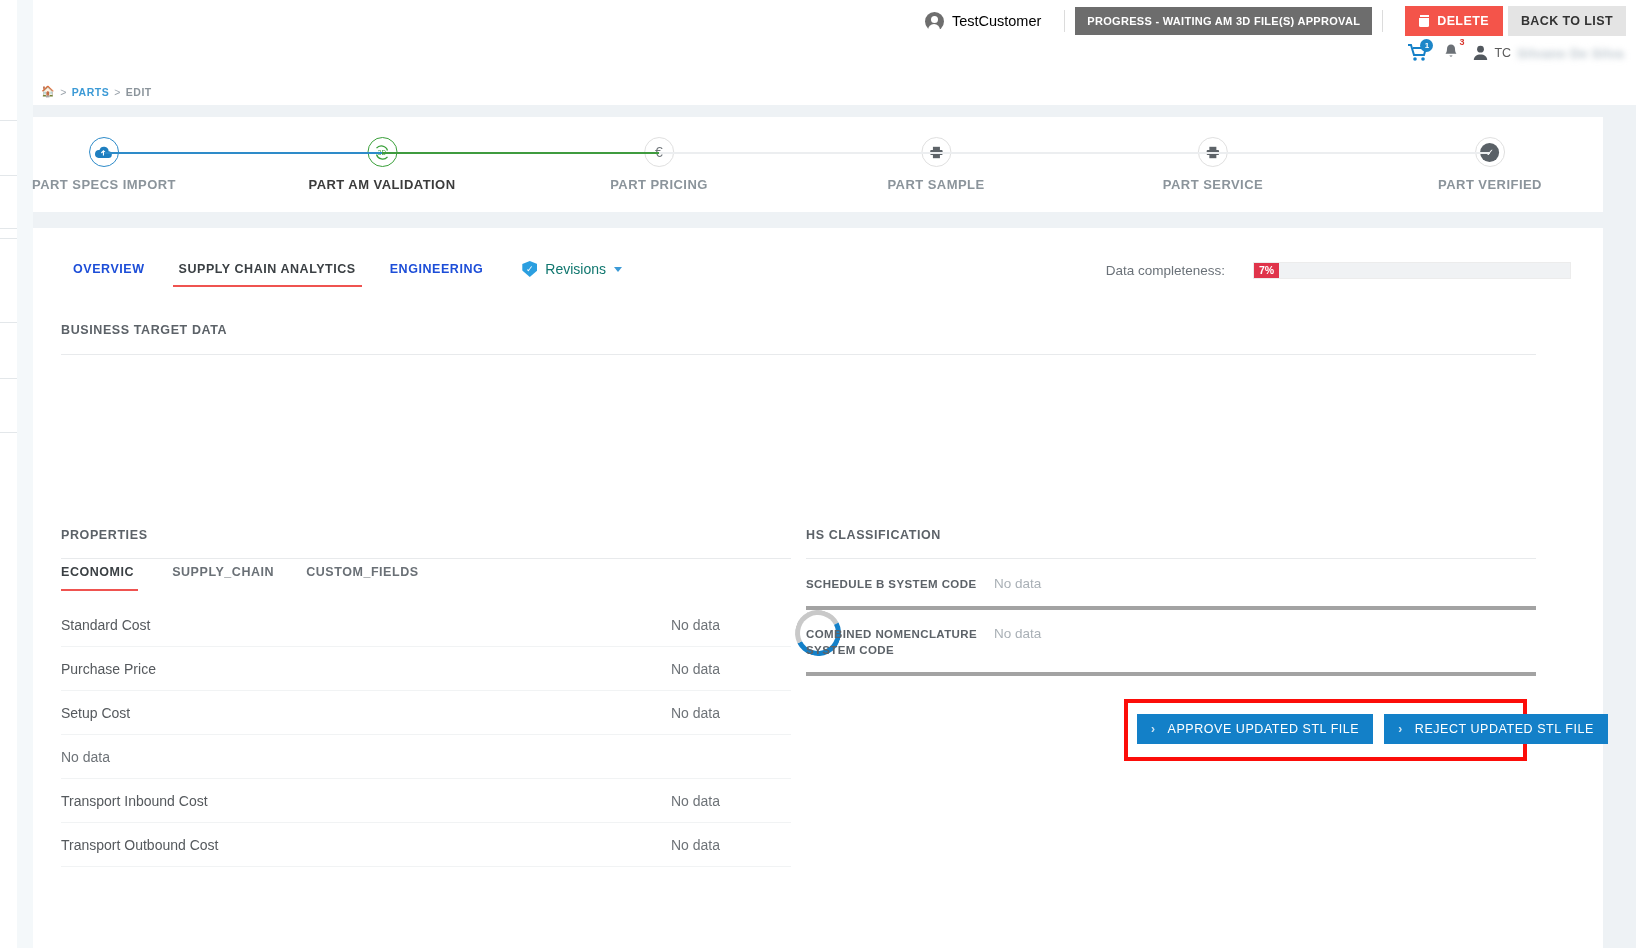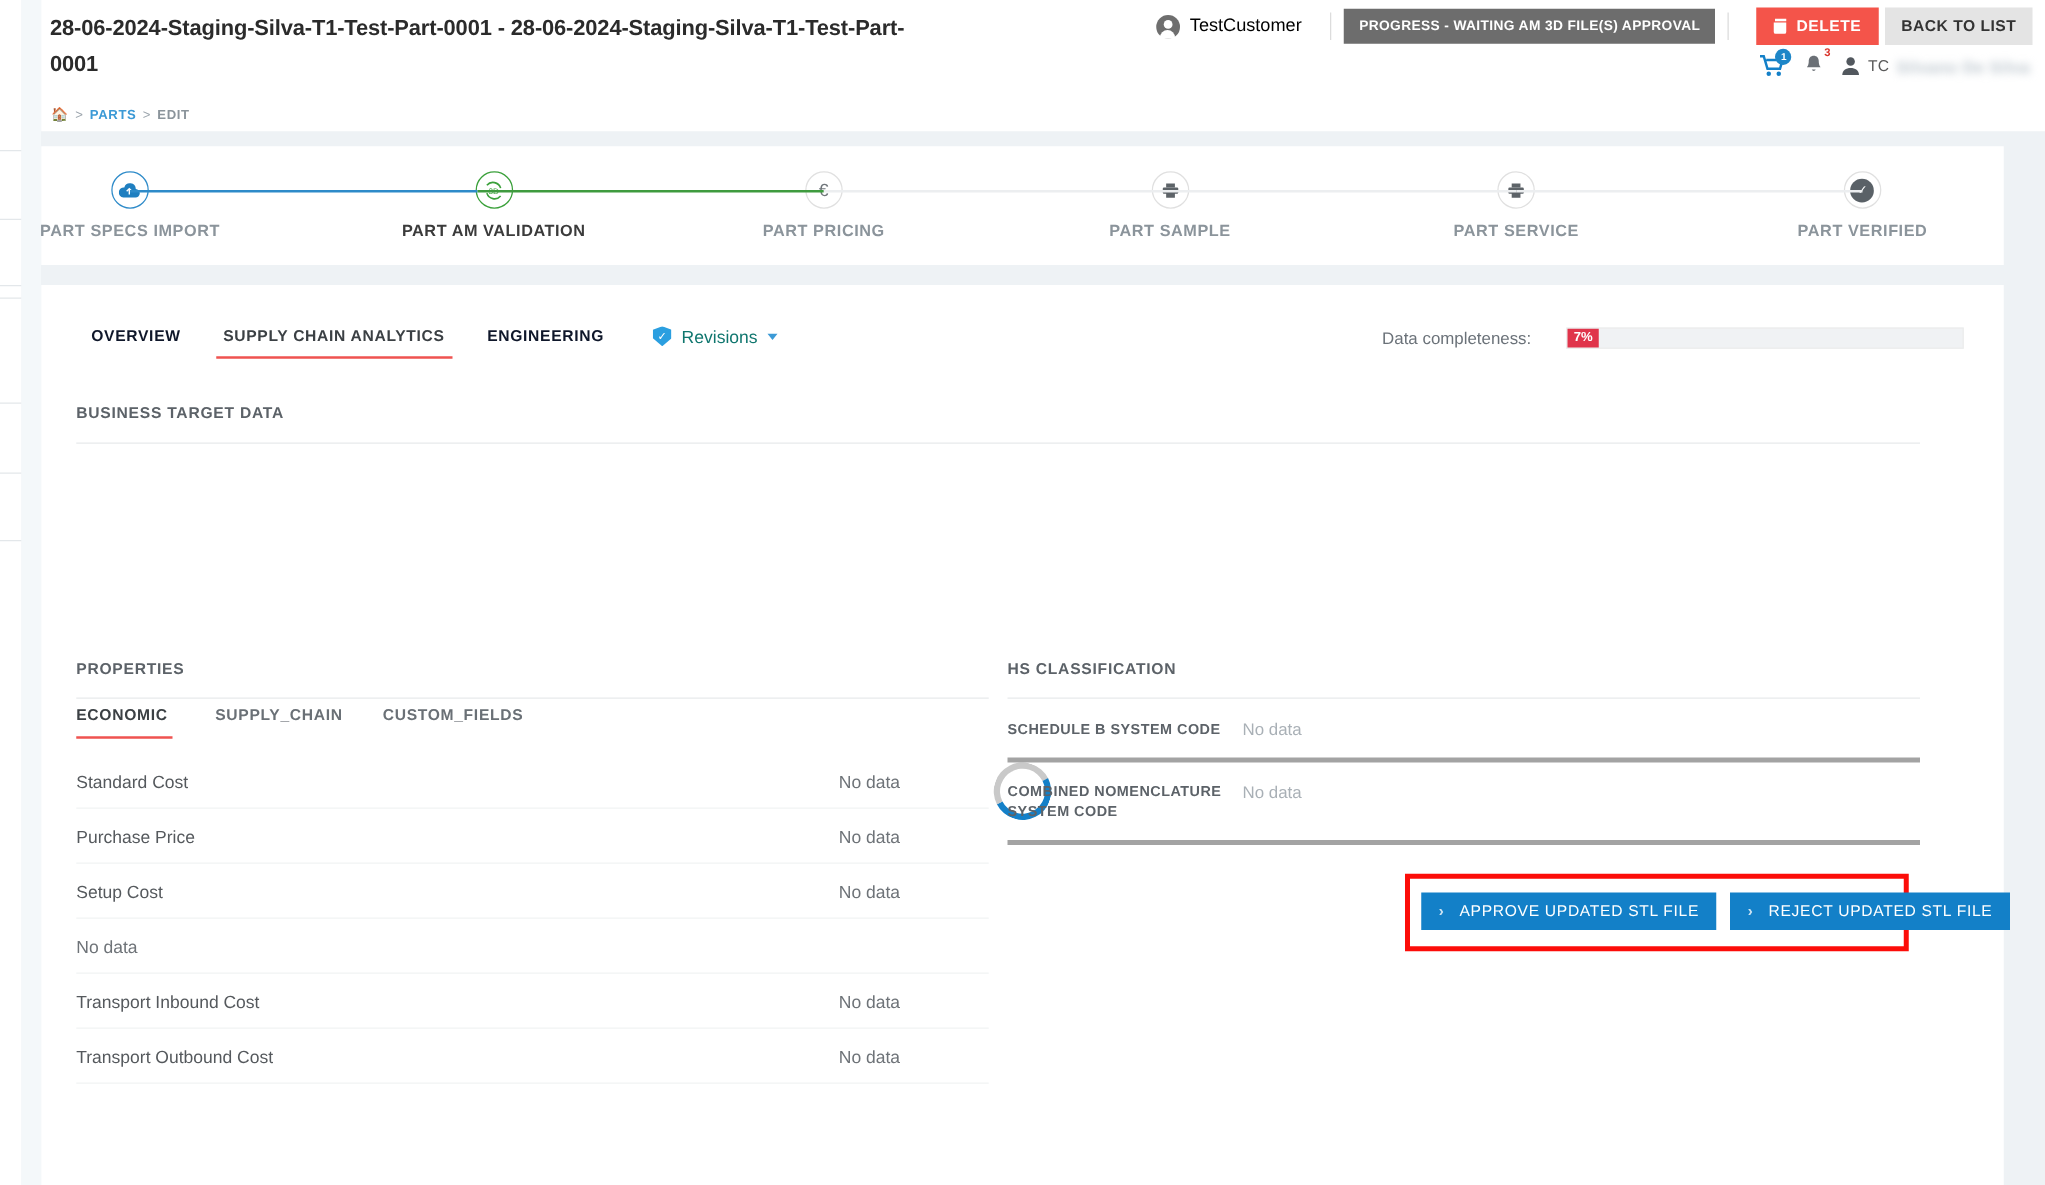--- a/index.html
+++ b/index.html
@@ -154,21 +154,21 @@
   
   .main-card {
     position: absolute; left: 0; top: 228px; width: 1570px; height: 720px;
     background: #fff;
   }
   .tabs-row {
     position: absolute; left: 28px; top: 33px; display: flex; align-items: center; gap: 0;
   }
   .tab {
     font-size: 12.5px; font-weight: bold; letter-spacing: 0.55px;
-    color: #0f172a; padding: 0 17px 11px 17px; cursor: pointer;
+    color: #1d4ed8; padding: 0 17px 11px 17px; cursor: pointer;
     position: relative; white-space: nowrap;
   }
   .tab:first-child { padding-left: 12px; }
   .tab.active { color: #3b4044; }
   .tab.active::after {
     content: ""; position: absolute; left: 11px; right: 11px; bottom: 0;
     height: 2.5px; background: #ef5350;
   }
   .revisions {
     display: flex; align-items: center; gap: 8px; margin-left: 22px;
@@ -275,21 +275,20 @@
   <div class="rail-div" style="top:238px"></div>
   <div class="rail-div" style="top:322px"></div>
   <div class="rail-div" style="top:378px"></div>
   <div class="rail-div" style="top:432px"></div>
 </div>
 <div class="rail-gap"></div>
 
 <div class="page">
 
   <div class="header">
-    <div class="page-title">28-06-2024-Staging-Silva-T1-Test-Part-0001 - 28-06-2024-Staging-Silva-T1-Test-Part-0001</div>
 
     <div class="header-right">
       <div class="cust-wrap">
         <span class="cust-icon"></span>
         <span>TestCustomer</span>
       </div>
       <div class="vbar"></div>
       <div class="progress-badge">PROGRESS - WAITING AM 3D FILE(S) APPROVAL</div>
       <div class="vbar"></div>
       <button class="btn-delete">
@@ -345,21 +344,21 @@
       <div class="step done" style="left:71px;">
         <div class="circ">
           <svg width="17" height="13" viewBox="0 0 17 13">
             <path d="M3.6 12h9.6a3.4 3.4 0 0 0 .4-6.8A4.7 4.7 0 0 0 4.4 4 3.9 3.9 0 0 0 3.6 12z" fill="#1f7fc0"></path>
             <path d="M8.4 9.6V5.2M6.3 7l2.1-2.1L10.5 7" stroke="#fff" stroke-width="1.1" fill="none"></path>
           </svg>
         </div>
         <div class="lbl">PART SPECS IMPORT</div>
       </div>
 
-      <div class="step active" style="left:362px;">
+      <div class="step active" style="left:349px;">
         <div class="circ">
           <svg width="19" height="19" viewBox="0 0 19 19">
             <path d="M4 5.2A6.4 6.4 0 0 1 15 7.5" stroke="#3aa03a" stroke-width="1.3" fill="none"></path>
             <path d="M15 13.8A6.4 6.4 0 0 1 4 11.5" stroke="#3aa03a" stroke-width="1.3" fill="none"></path>
             <text x="9.5" y="12" font-size="6.5" fill="#3aa03a" text-anchor="middle" font-family="Liberation Sans">3D</text>
           </svg>
         </div>
         <div class="lbl">PART AM VALIDATION</div>
       </div>
 

